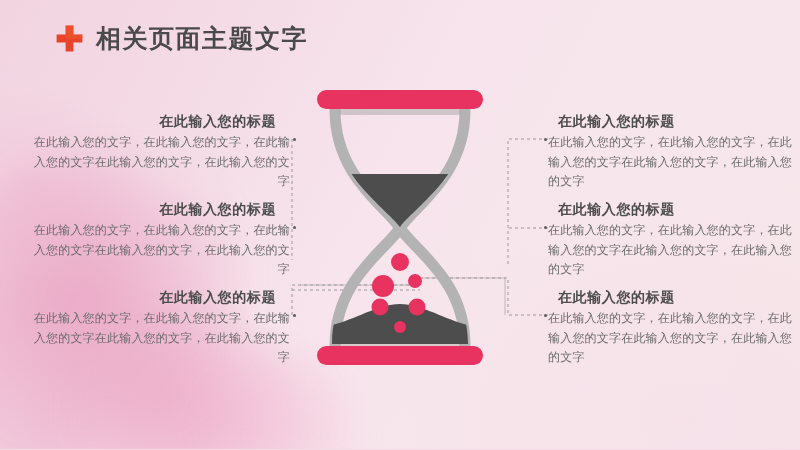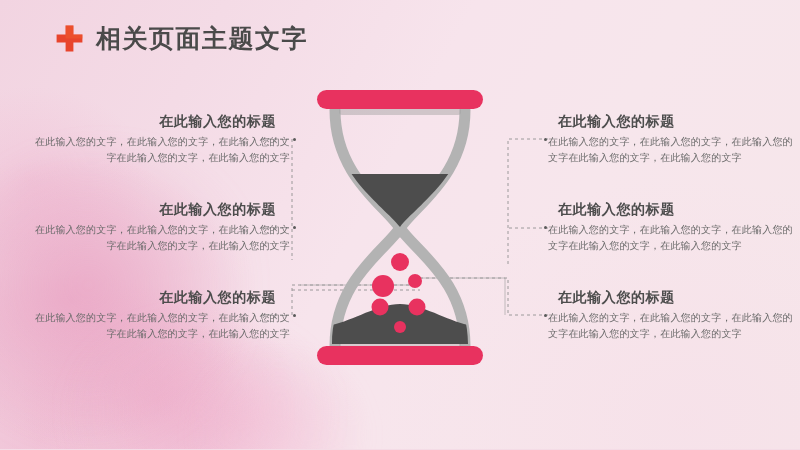--- a/index.html
+++ b/index.html
@@ -95,24 +95,25 @@
   .callout { position: absolute; }
   .callout .c-head {
     font-size: 14px;
     font-weight: bold;
     color: #4d4d4d;
     letter-spacing: 0.6px;
     line-height: 1.3;
     margin-bottom: 4px;
   }
   .callout .c-body {
-    font-size: 10px;
+    font-size: 12px;
     color: #6a6a6a;
     line-height: 1.62;
     letter-spacing: 0.2px;
+    font-family: Liberation Mono, monospace;
   }
   .callout.left { text-align: right; }
   .callout.left .c-head { padding-right: 14px; }
   .callout.right { text-align: left; }
   .callout.right .c-head { padding-left: 10px; }
 
   .bullet {
     position: absolute;
     width: 3px; height: 3px;
     background: #5a5a5a;

